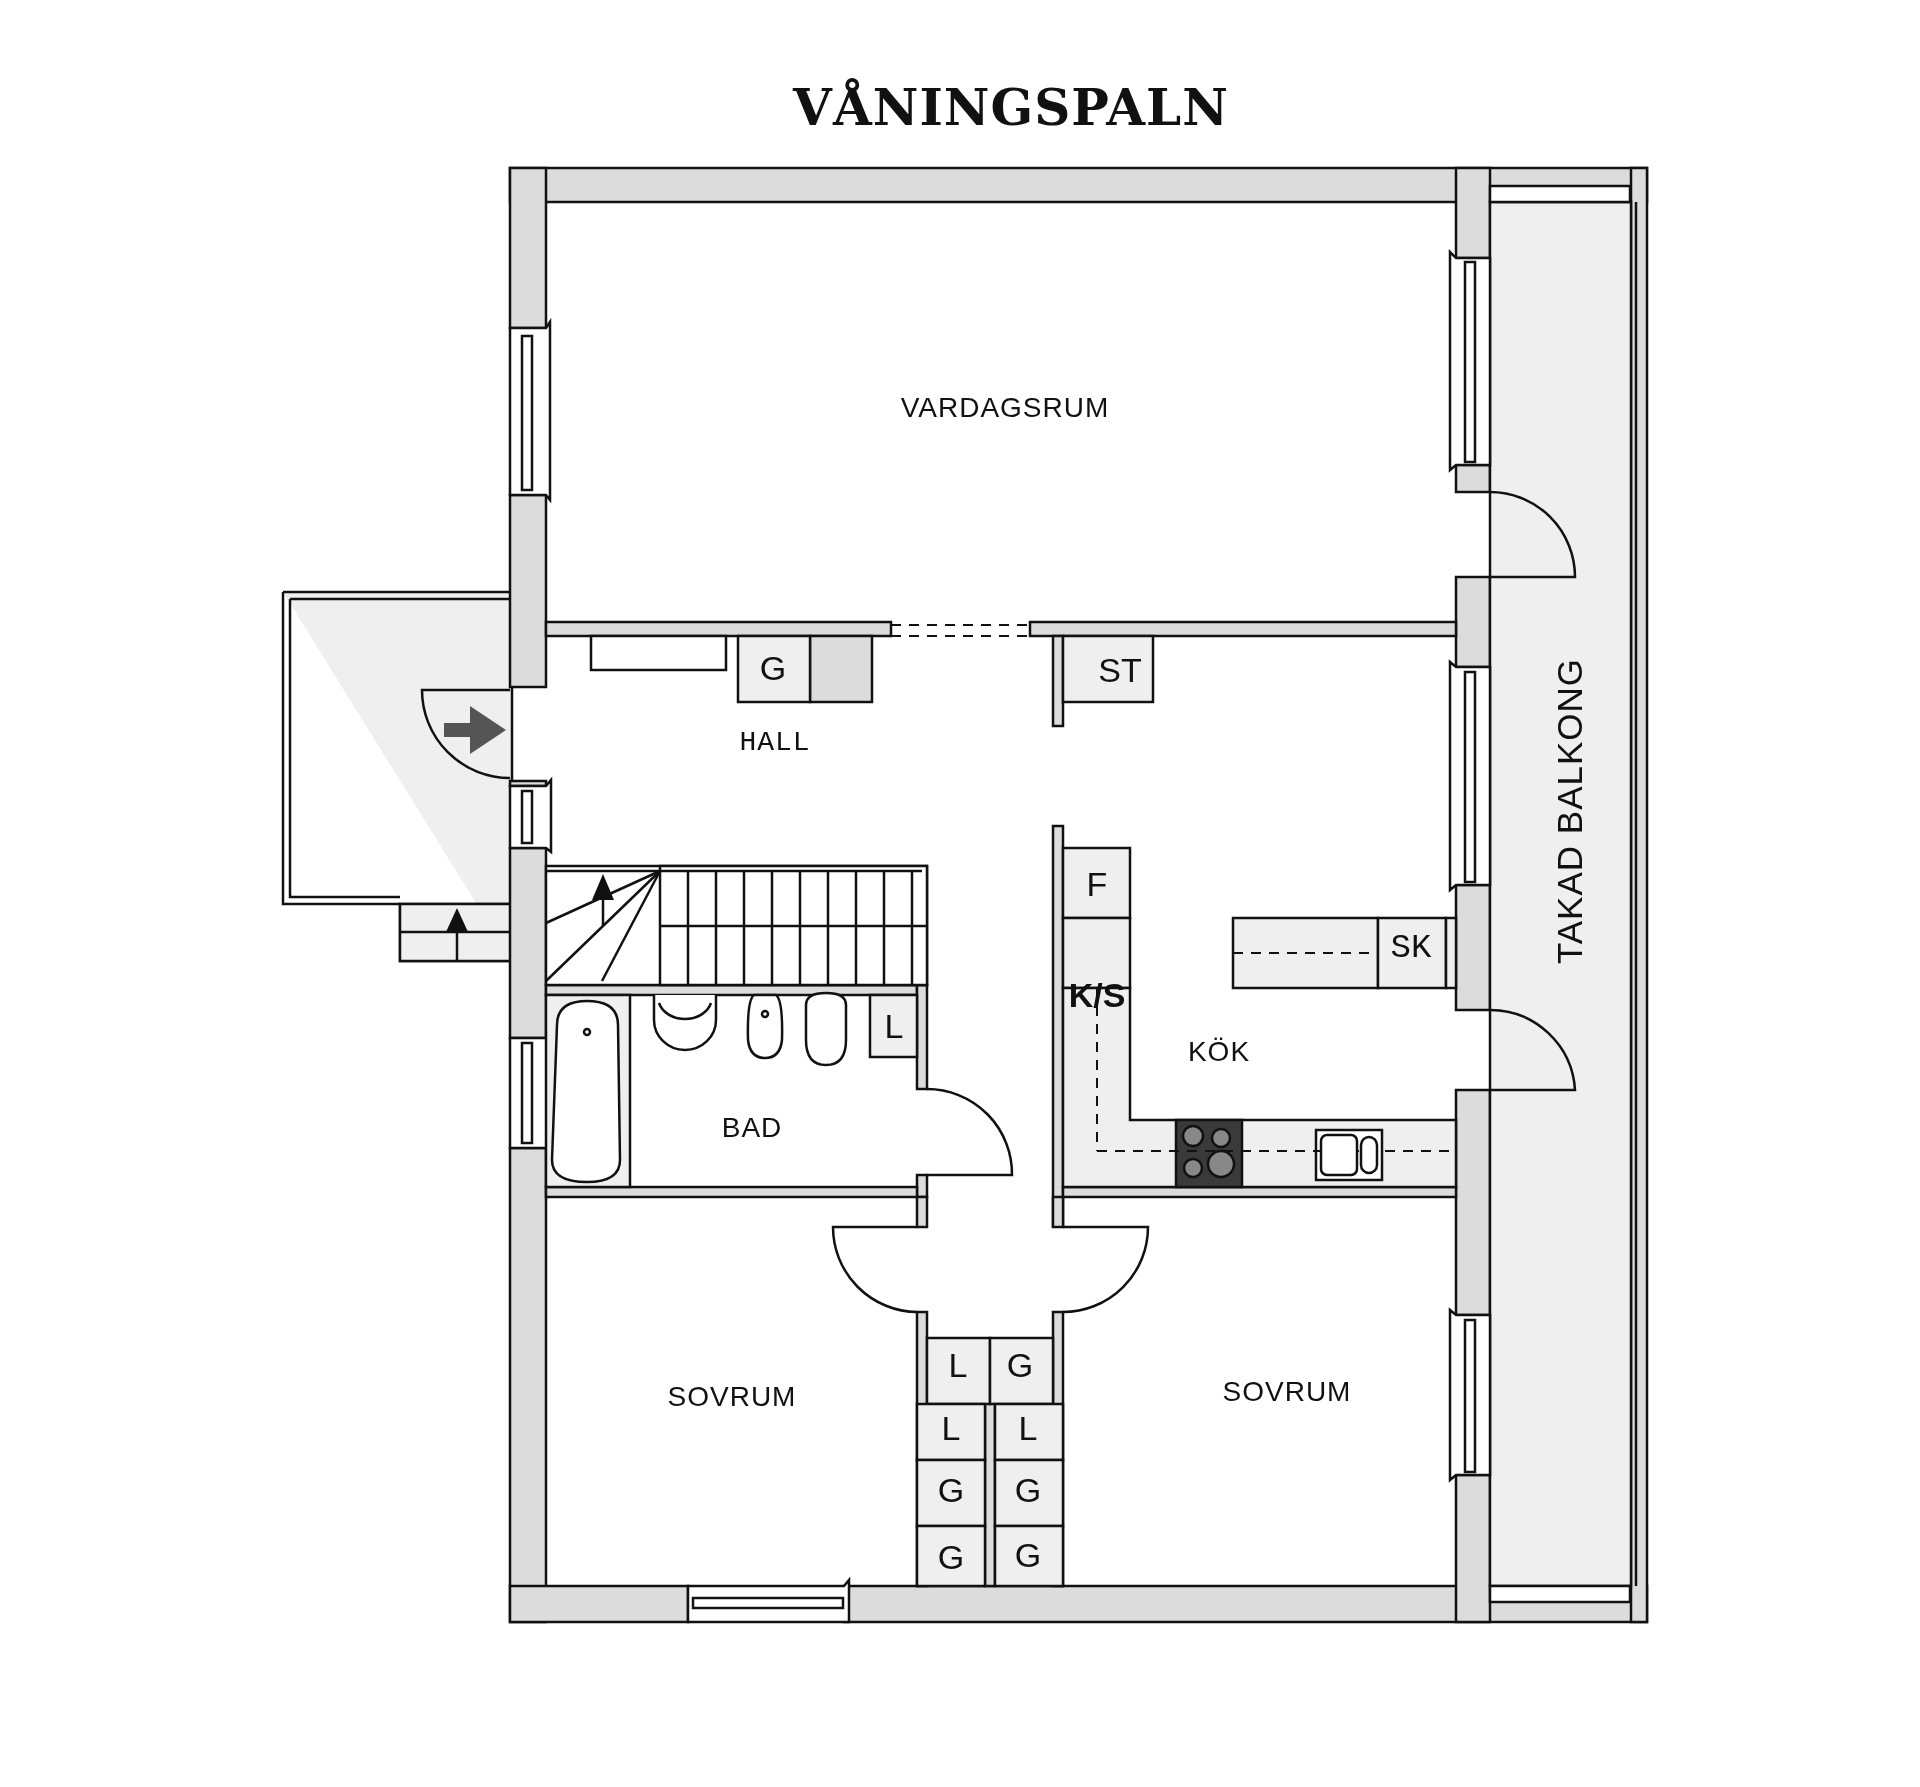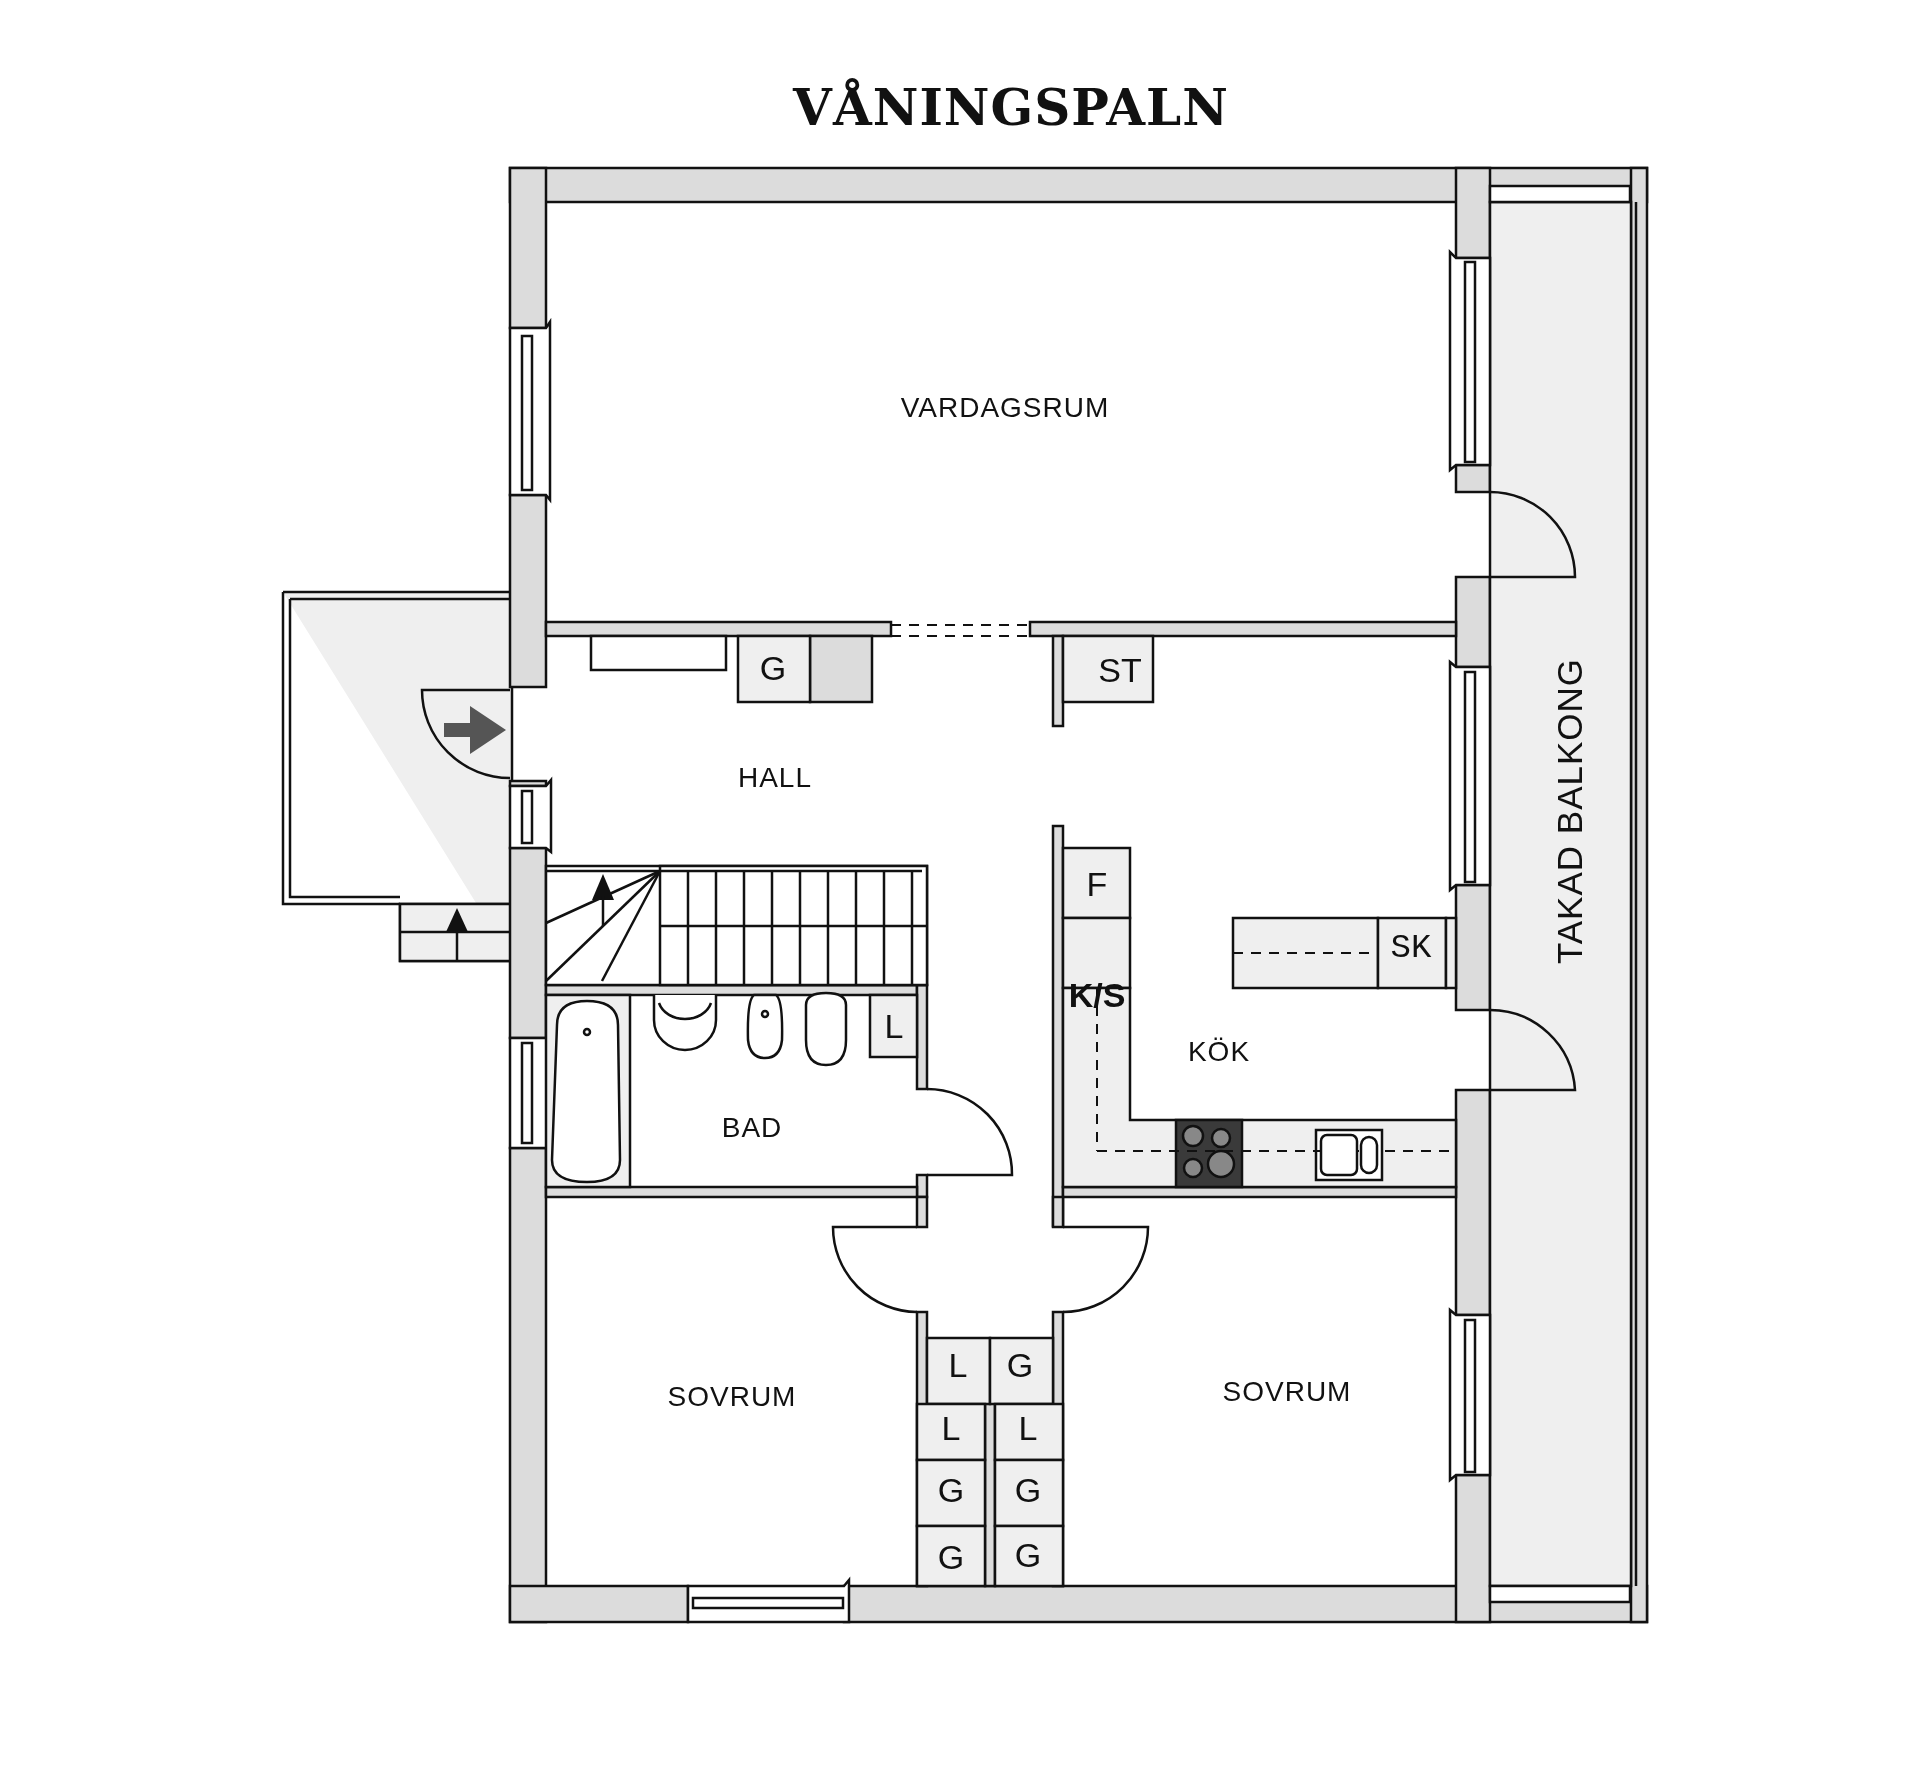--- a/index.html
+++ b/index.html
@@ -173,21 +173,21 @@
     </g>
   </g>
 
   <path d="M444 723 L470 723 L470 706 L506 730 L470 754 L470 737 L444 737 Z" fill="#555"></path>
   <path d="M592 900 L603 874 L614 900 Z" fill="#111"></path>
   <line x1="603" y1="896" x2="603" y2="926" stroke="#111" stroke-width="2.5"></line>
   <path d="M446 932 L457 908 L468 932 Z" fill="#111"></path>
 </svg>
 
 <div class="lbl" style="left:1005px;top:408px;">VARDAGSRUM</div>
-<div class="lbl" style="left:775px;top:778px;">HALL</div>
+<div class="lbl" style="left:775px;top:742px;font-family:Liberation Mono, monospace;">HALL</div>
 <div class="lbl" style="left:1219px;top:1052px;">KÖK</div>
 <div class="lbl" style="left:752px;top:1113px;margin-top:15px;">BAD</div>
 <div class="lbl" style="left:732px;top:1397px;">SOVRUM</div>
 <div class="lbl" style="left:1287px;top:1392px;">SOVRUM</div>
 <div class="vert" style="left:1570px;top:811px;">TAKAD BALKONG</div>
 
 <div class="tag" style="left:773px;top:668px;">G</div>
 <div class="tag" style="left:1110px;top:670px;margin-left:10px;">ST</div>
 <div class="tag" style="left:1097px;top:884px;">F</div>
 <div class="tag" style="left:1097px;top:995px;font-weight:bold;">K/S</div>

